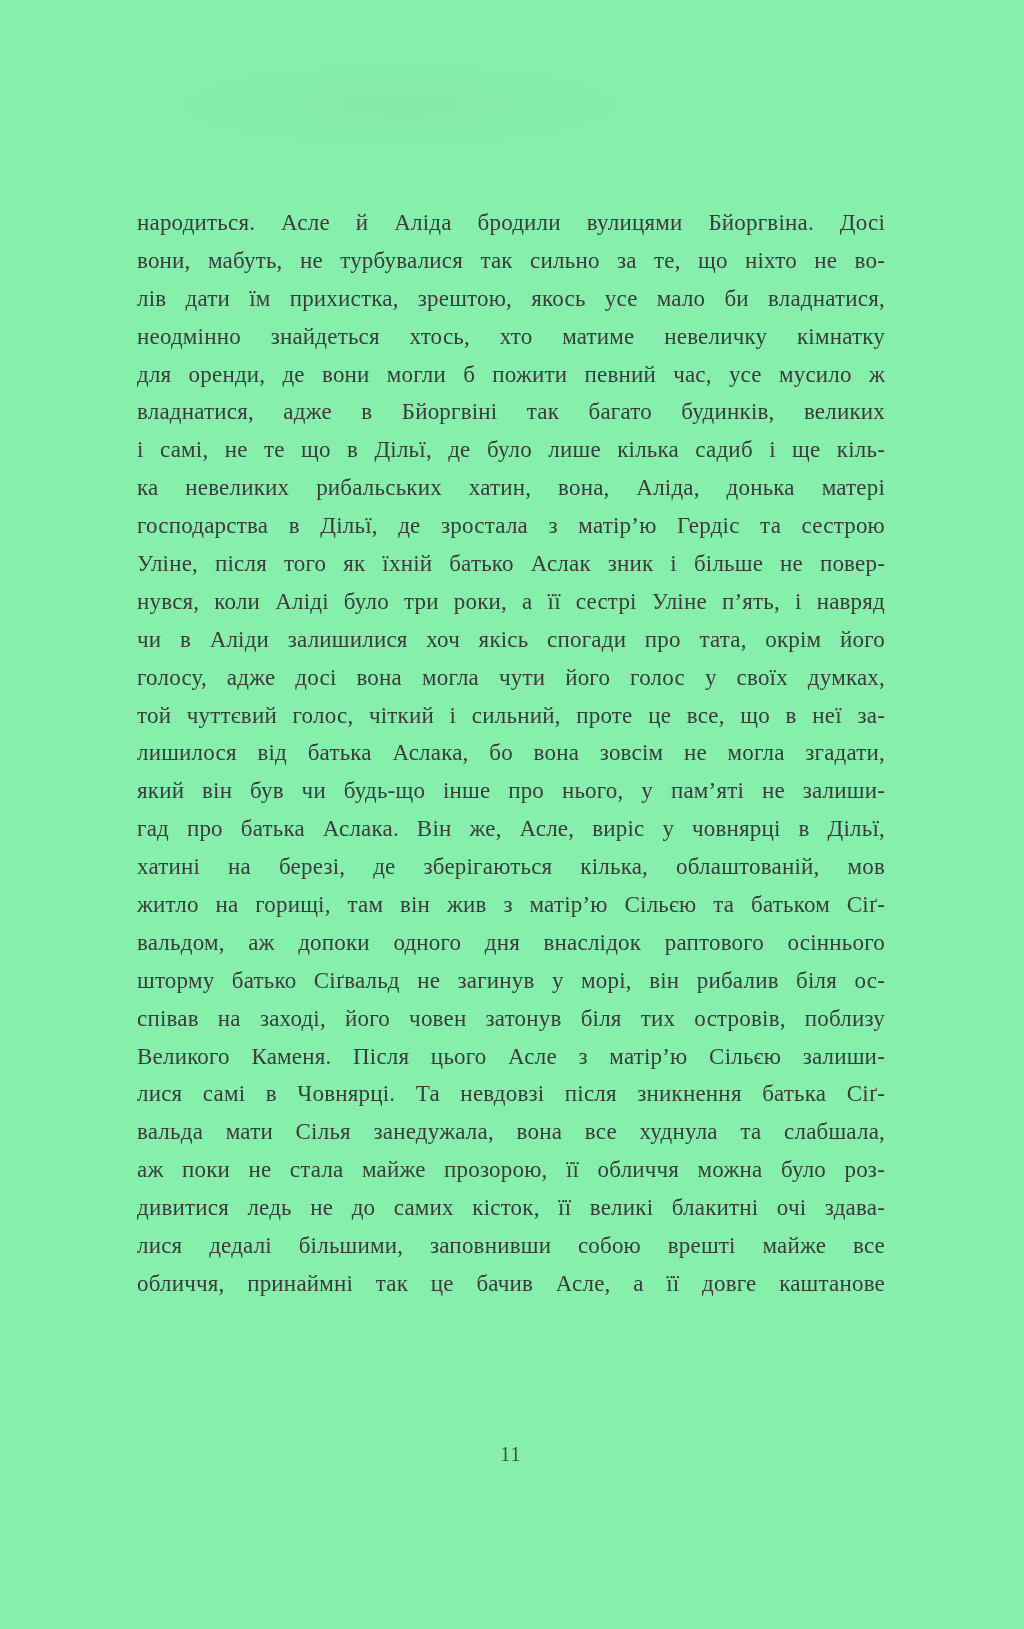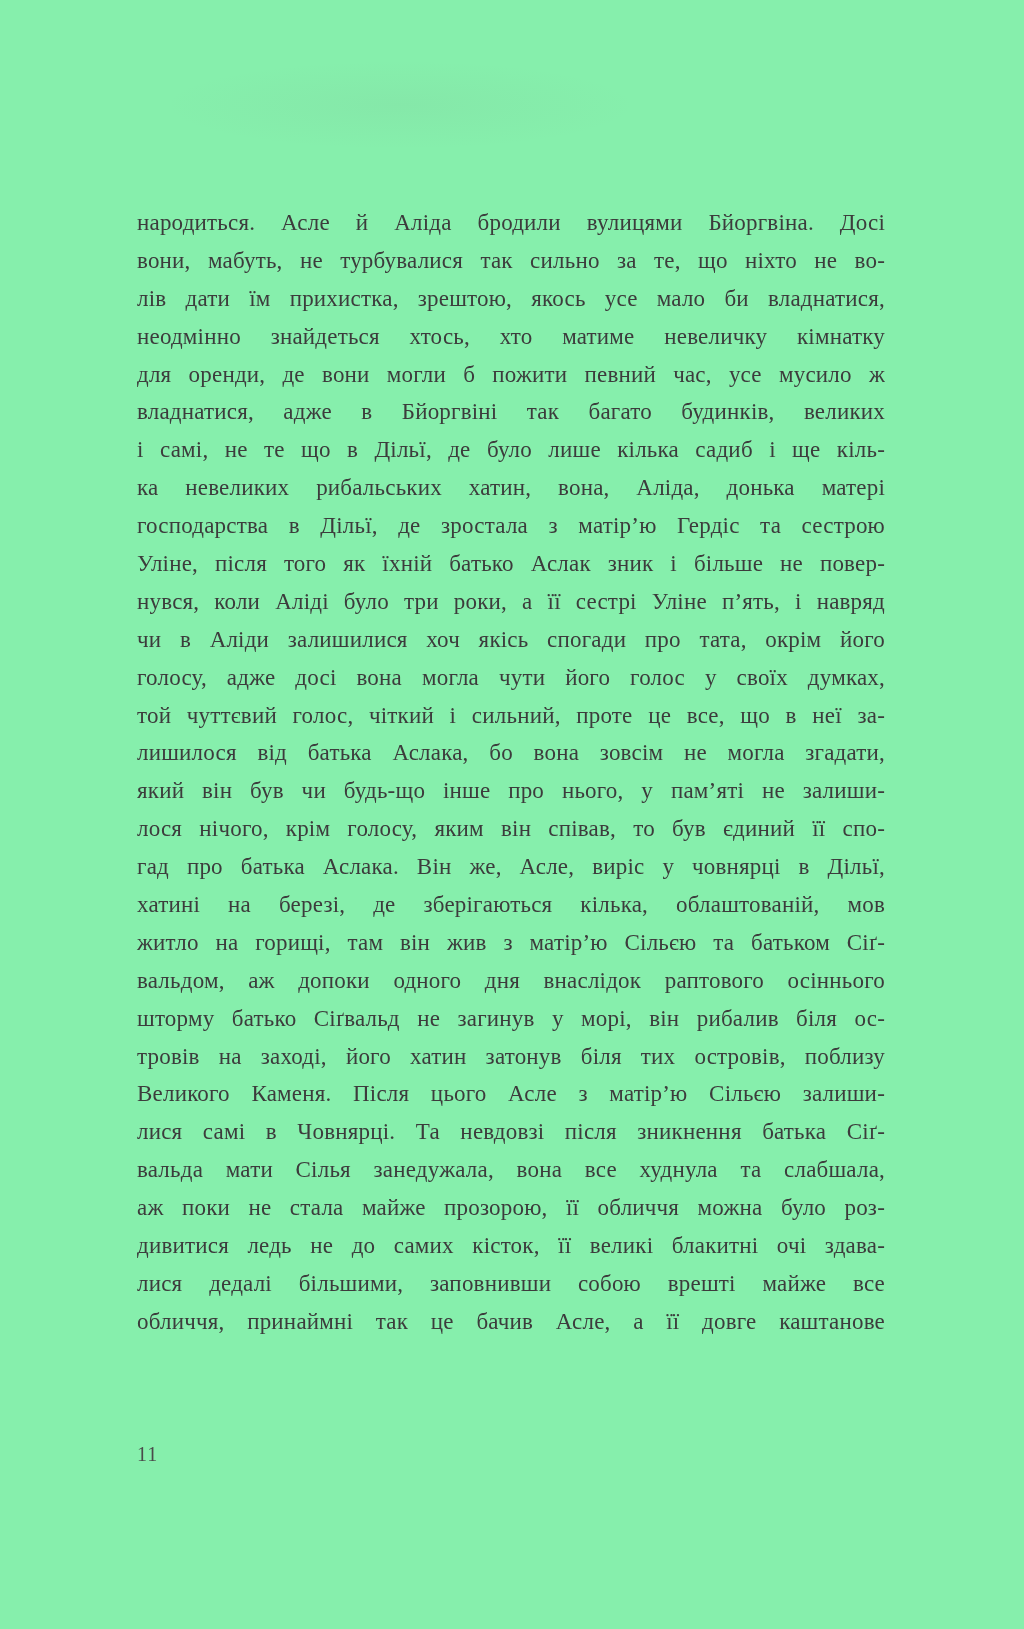--- a/index.html
+++ b/index.html
@@ -38,20 +38,21 @@
     height: 37.9px;
     text-align: justify;
     text-align-last: justify;
     letter-spacing: 0.2px;
   }
   .page-number {
     position: absolute;
     left: 137px;
     top: 1443px;
     width: 748px;
+    text-align: center;
     font-size: 20px;
     color: #4a4a4a;
     letter-spacing: 1px;
   }
 </style>
 </head>
 <body>
 
 <div class="page">
   <div class="scan-artifact"></div>
@@ -66,27 +67,26 @@
     <div class="line">і самі, не те що в Дільї, де було лише кілька садиб і ще кіль-</div>
     <div class="line">ка невеликих рибальських хатин, вона, Аліда, донька матері</div>
     <div class="line">господарства в Дільї, де зростала з матір’ю Гердіс та сестрою</div>
     <div class="line">Уліне, після того як їхній батько Аслак зник і більше не повер-</div>
     <div class="line">нувся, коли Аліді було три роки, а її сестрі Уліне п’ять, і навряд</div>
     <div class="line">чи в Аліди залишилися хоч якісь спогади про тата, окрім його</div>
     <div class="line">голосу, адже досі вона могла чути його голос у своїх думках,</div>
     <div class="line">той чуттєвий голос, чіткий і сильний, проте це все, що в неї за-</div>
     <div class="line">лишилося від батька Аслака, бо вона зовсім не могла згадати,</div>
     <div class="line">який він був чи будь-що інше про нього, у пам’яті не залиши-</div>
-    <div class="line">лося нічого, крім голосу, яким він співав, то був єдиний її спо-</div>
     <div class="line">гад про батька Аслака. Він же, Асле, виріс у човнярці в Дільї,</div>
     <div class="line">хатині на березі, де зберігаються кілька, облаштованій, мов</div>
     <div class="line">житло на горищі, там він жив з матір’ю Сільєю та батьком Сіґ-</div>
     <div class="line">вальдом, аж допоки одного дня внаслідок раптового осіннього</div>
     <div class="line">шторму батько Сіґвальд не загинув у морі, він рибалив біля ос-</div>
-    <div class="line">тровів на заході, його хатин затонув біля тих островів, поблизу</div>
+    <div class="line">співав на заході, його човен затонув біля тих островів, поблизу</div>
     <div class="line">Великого Каменя. Після цього Асле з матір’ю Сільєю залиши-</div>
     <div class="line">лися самі в Човнярці. Та невдовзі після зникнення батька Сіґ-</div>
     <div class="line">вальда мати Сілья занедужала, вона все худнула та слабшала,</div>
     <div class="line">аж поки не стала майже прозорою, її обличчя можна було роз-</div>
     <div class="line">дивитися ледь не до самих кісток, її великі блакитні очі здава-</div>
     <div class="line">лися дедалі більшими, заповнивши собою врешті майже все</div>
     <div class="line">обличчя, принаймні так це бачив Асле, а її довге каштанове</div>
   </div>
 
   <div class="page-number">11</div>

